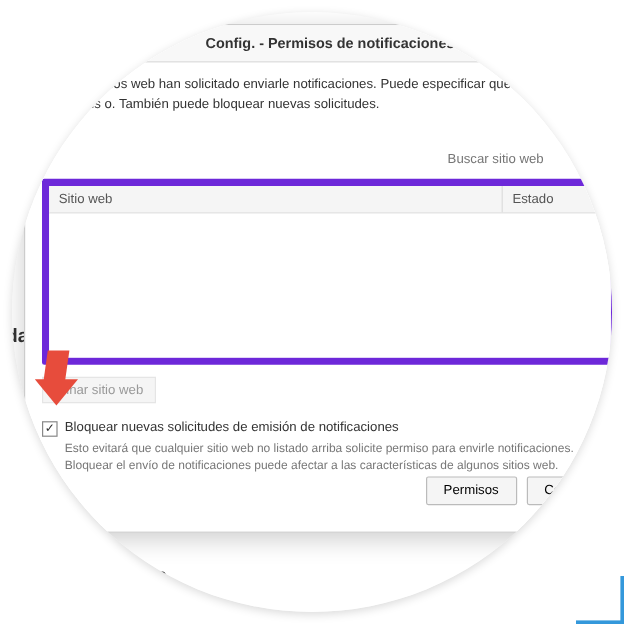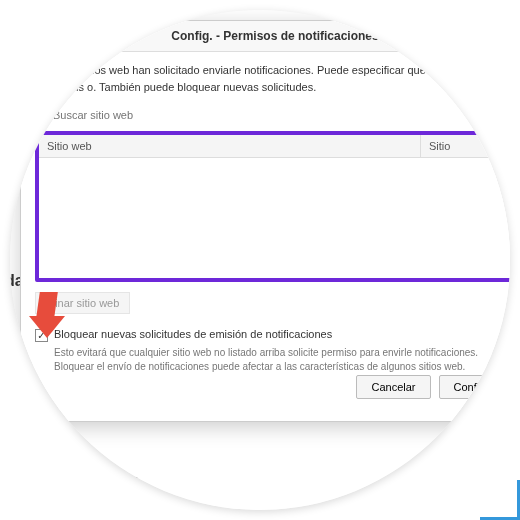--- a/index.html
+++ b/index.html
@@ -7,24 +7,24 @@
 .circle-mask { width: 500px; height: 500px; border-radius: 50%; position: absolute; top: 10px; left: 10px; overflow: hidden; box-shadow: 0 2px 8px rgba(0,0,0,0.15); background: #f5f5f5; }
 .bg-page { position: absolute; top: 0; left: 0; width: 100%; height: 100%; background: #fff; }
 .bg-text { position: absolute; color: #333; font-size: 16px; font-weight: bold; }
 .bg-dat { top: 262px; left: -5px; }
 .bg-peligroso { bottom: 25px; left: 75px; font-size: 10px; font-weight: bold; }
 .dialog { position: absolute; top: 10px; left: 10px; right: -20px; background: #fff; border: 1px solid #ccc; box-shadow: 0 5px 20px rgba(0,0,0,0.2); }
 .dialog-header { text-align: center; padding: 8px 0; border-bottom: 1px solid #ddd; background: #f8f8f8; }
 .dialog-title { font-size: 12px; font-weight: bold; color: #333; }
 .dialog-body { padding: 10px 14px; }
 .intro-text { font-size: 11px; color: #333; line-height: 1.5; margin-bottom: 10px; margin-left: 16px; }
-.search-row { display: flex; align-items: flex-end; gap: 6px; padding: 4px 0; margin-bottom: 6px; }
+.search-row { display: flex; align-items: flex-end; gap: 6px; padding: 4px 0; margin-bottom: 6px; flex-direction: column; }
 .search-icon { width: 12px; height: 12px; opacity: 0.5; }
 .search-input { flex: 1; border: none; font-size: 11px; color: #888; background: transparent; outline: none; }
-.table-wrap { border: 4px solid #6d28d9; border-radius: 2px; }
+.table-wrap { border: 6px solid #6d28d9; border-radius: 2px; }
 .table-head { display: flex; background: #f5f5f5; border-bottom: 1px solid #ddd; }
 .th { font-size: 11px; color: #555; padding: 5px 8px; text-align: left; }
 .th-site { flex: 1; border-right: 1px solid #ddd; }
 .th-status { width: 90px; }
 .table-body { height: 120px; background: #fff; }
 .remove-row { display: flex; gap: 8px; margin-top: 10px; margin-bottom: 14px; }
 .btn-flat { font-size: 11px; color: #999; background: #f5f5f5; border: 1px solid #e5e5e5; padding: 4px 10px; cursor: default; }
 .check-row { display: flex; align-items: flex-start; gap: 6px; margin-bottom: 4px; }
 .checkbox { width: 13px; height: 13px; border: 1px solid #888; background: #fff; display: flex; align-items: center; justify-content: center; cursor: pointer; flex-shrink: 0; margin-top: 1px; }
 .checkmark { font-size: 10px; color: #333; line-height: 1; }
@@ -57,39 +57,39 @@
         <svg class="search-icon" viewBox="0 0 16 16">
             <circle cx="7" cy="7" r="5" fill="none" stroke="#888" stroke-width="1.5"></circle>
             <line x1="11" y1="11" x2="15" y2="15" stroke="#888" stroke-width="1.5"></line>
           </svg>
         <input class="search-input" placeholder="Buscar sitio web" style="">
       </div>
 
       <div class="table-wrap">
         <div class="table-head">
           <div class="th th-site">Sitio web</div>
-          <div class="th th-status">Sitio</div>
+          <div class="th th-status">Estado</div>
         </div>
         <div class="table-body"></div>
       </div>
 
       <div class="remove-row">
         <button class="btn-flat">minar sitio web</button>
       </div>
 
       <div class="check-row">
         <div class="checkbox">
           <span class="checkmark">✓</span>
         </div>
         <div class="check-label">Bloquear nuevas solicitudes de emisión de notificaciones</div>
       </div>
       <div class="check-desc">Esto evitará que cualquier sitio web no listado arriba solicite permiso para envirle notificaciones. Bloquear el envío de notificaciones puede afectar a las características de algunos sitios web.</div>
 
       <div class="btn-row">
-        <button class="btn">Cancelar</button>
+        <button class="btn">Permisos</button>
         <button class="btn">Config ca</button>
       </div>
     </div>
   </div>
 
   <div class="arrow"></div>
 </div>
 
 <div class="corner"></div>
 

